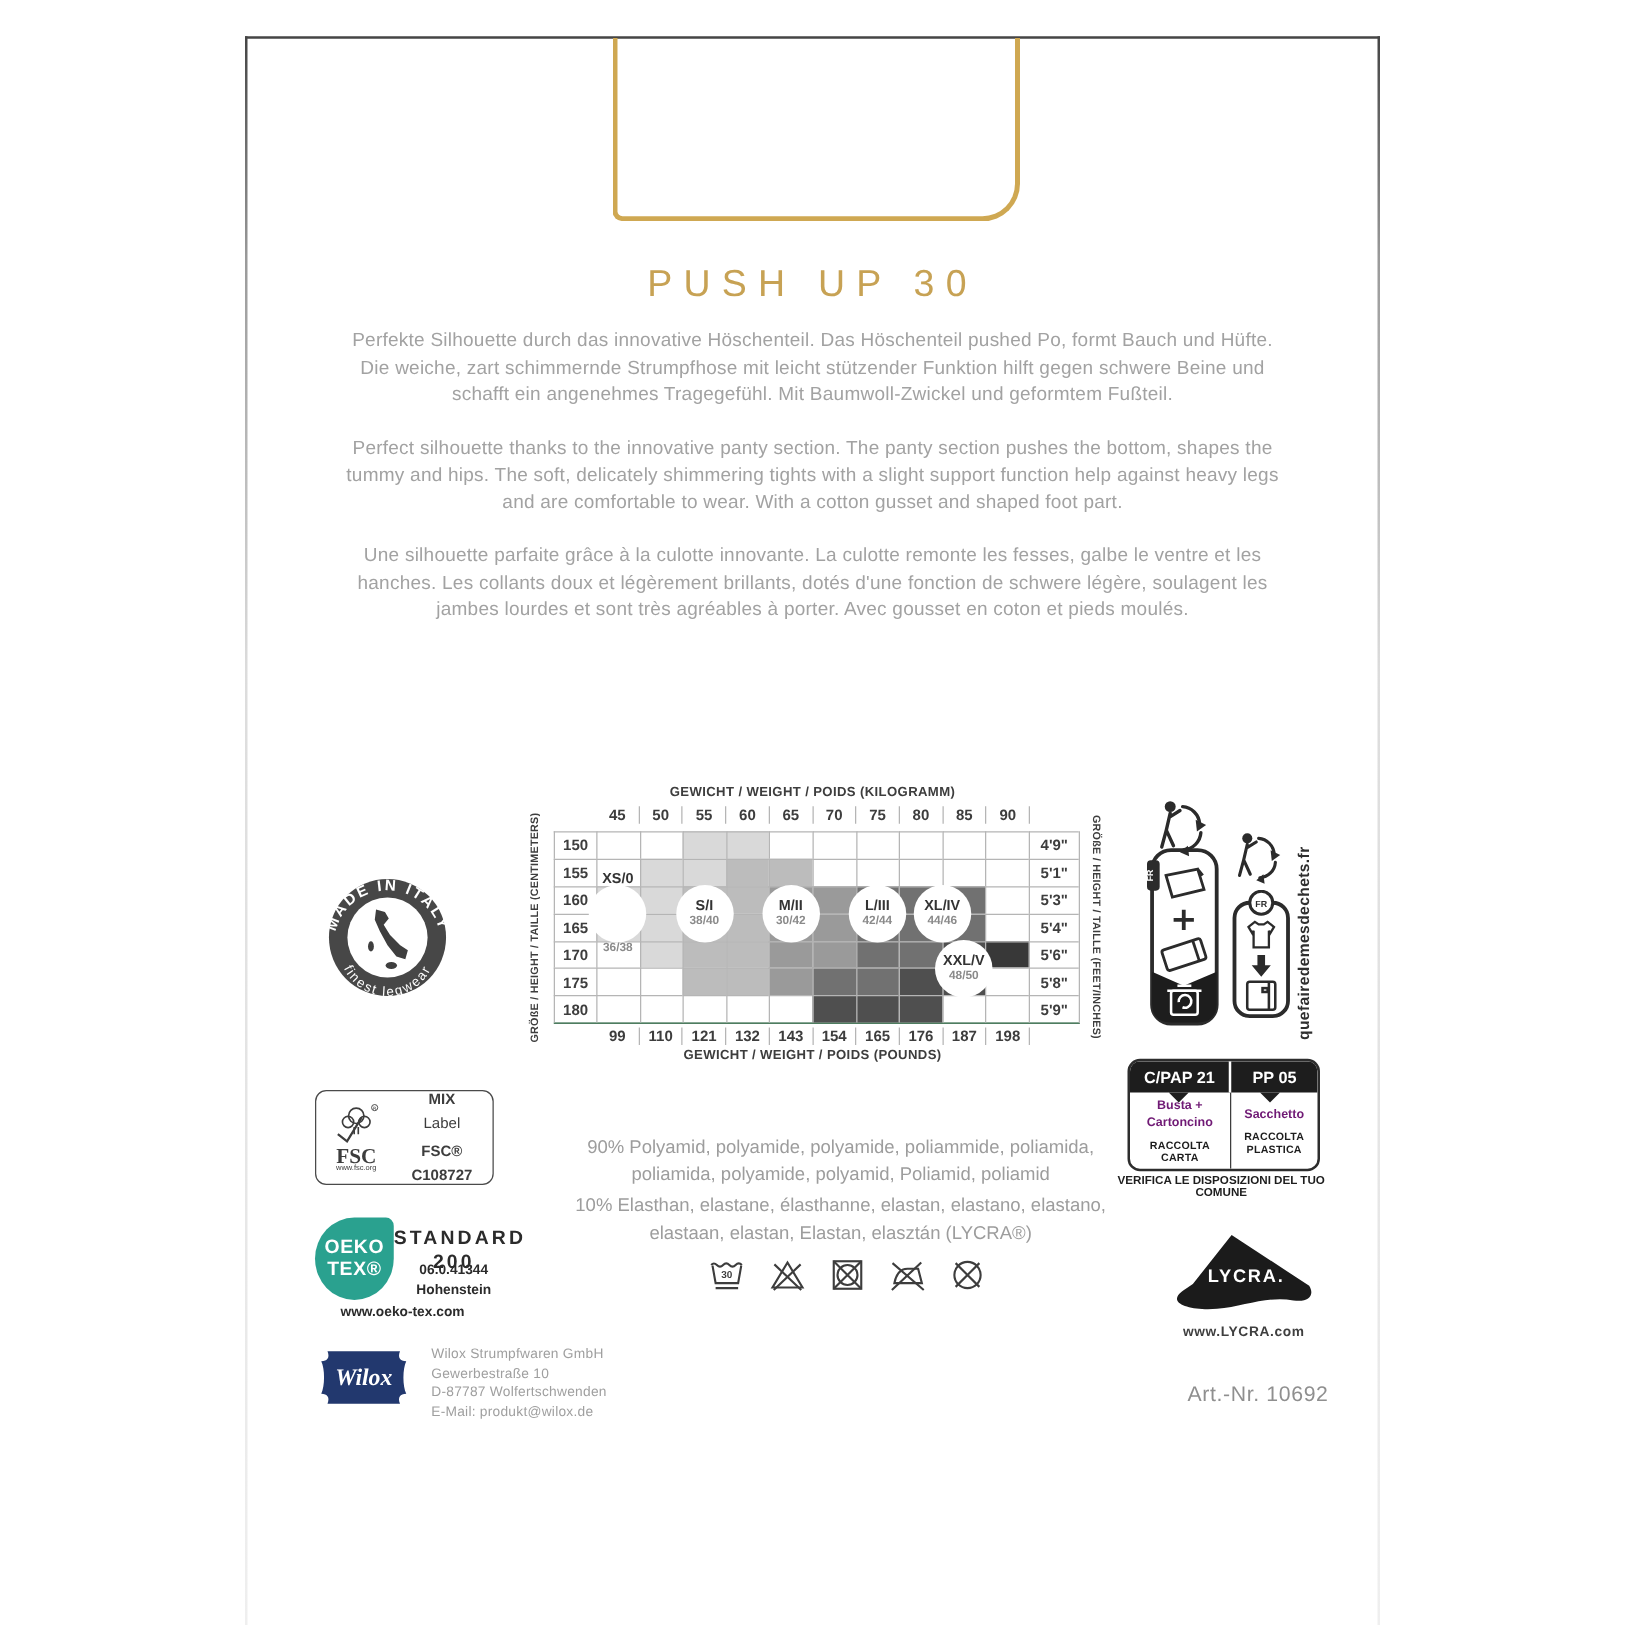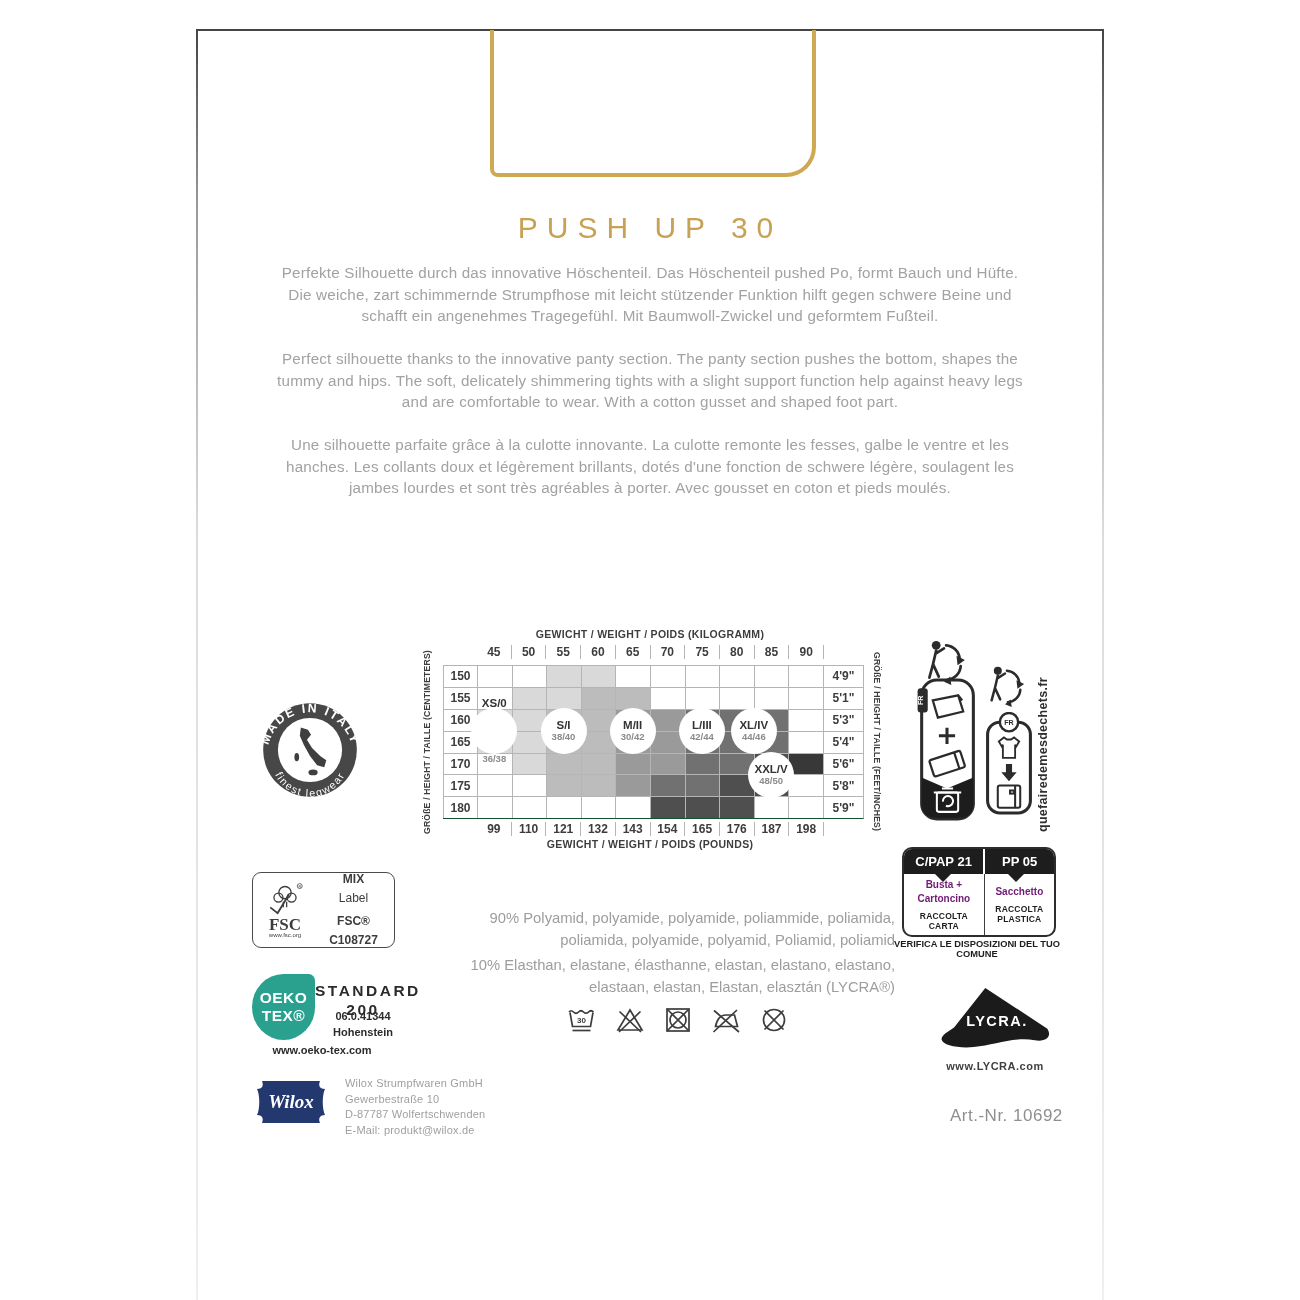--- a/index.html
+++ b/index.html
@@ -42,21 +42,21 @@
   .fsc-word{font-family:"Liberation Serif",serif;font-weight:bold;font-size:17px;line-height:14px;color:#3d3d3d;}
   .fsc-url{font-size:6px;color:#3d3d3d;}
   .fsc-right{flex:1;text-align:center;font-size:12px;color:#3d3d3d;line-height:19px;}
   .oeko-blob{left:252px;top:974px;width:63px;height:66px;background:#2aa18f;border-radius:50% 10% 50% 50%;
              display:flex;flex-direction:column;align-items:center;justify-content:center;color:#fff;
              font-weight:bold;font-size:15.5px;line-height:18px;letter-spacing:.5px;}
   .oeko-std{left:315px;top:981px;width:96px;text-align:center;font-weight:bold;font-size:15.5px;
             letter-spacing:2.5px;color:#2b2b2b;line-height:19px;}
   .oeko-cert{left:315px;top:1008px;width:96px;text-align:center;font-weight:bold;font-size:11px;color:#2b2b2b;line-height:16px;}
   .oeko-url{left:252px;top:1044px;width:140px;text-align:center;font-weight:bold;font-size:11px;color:#2b2b2b;}
-  .comp{left:450px;top:908px;width:445px;text-align:right;color:#9d9d9d;font-size:14.8px;line-height:21.5px;}
+  .comp{left:450px;top:908px;width:445px;text-align:center;color:#9d9d9d;font-size:14.8px;line-height:21.5px;}
   .comp .grp{margin-bottom:4px;}
   .care{left:567px;top:1005px;display:flex;gap:18px;}
   .sorting-box{left:902px;top:847px;width:150px;height:86px;border:2px solid #2d2d2d;border-radius:10px;
                overflow:hidden;background:#fff;}
   .sort-head{position:relative;height:25px;background:#1d1d1d;display:flex;color:#fff;font-weight:bold;font-size:13px;}
   .sh-cell{flex:1;display:flex;align-items:center;justify-content:center;}
   .sh-cell.first{flex:1.15;border-right:2px solid #fff;}
   .chev{position:absolute;top:25px;width:0;height:0;border:8px solid transparent;border-top:8px solid #1d1d1d;}
   .sort-body{display:flex;height:61px;}
   .sb-col{flex:1;display:flex;flex-direction:column;align-items:center;justify-content:center;}

